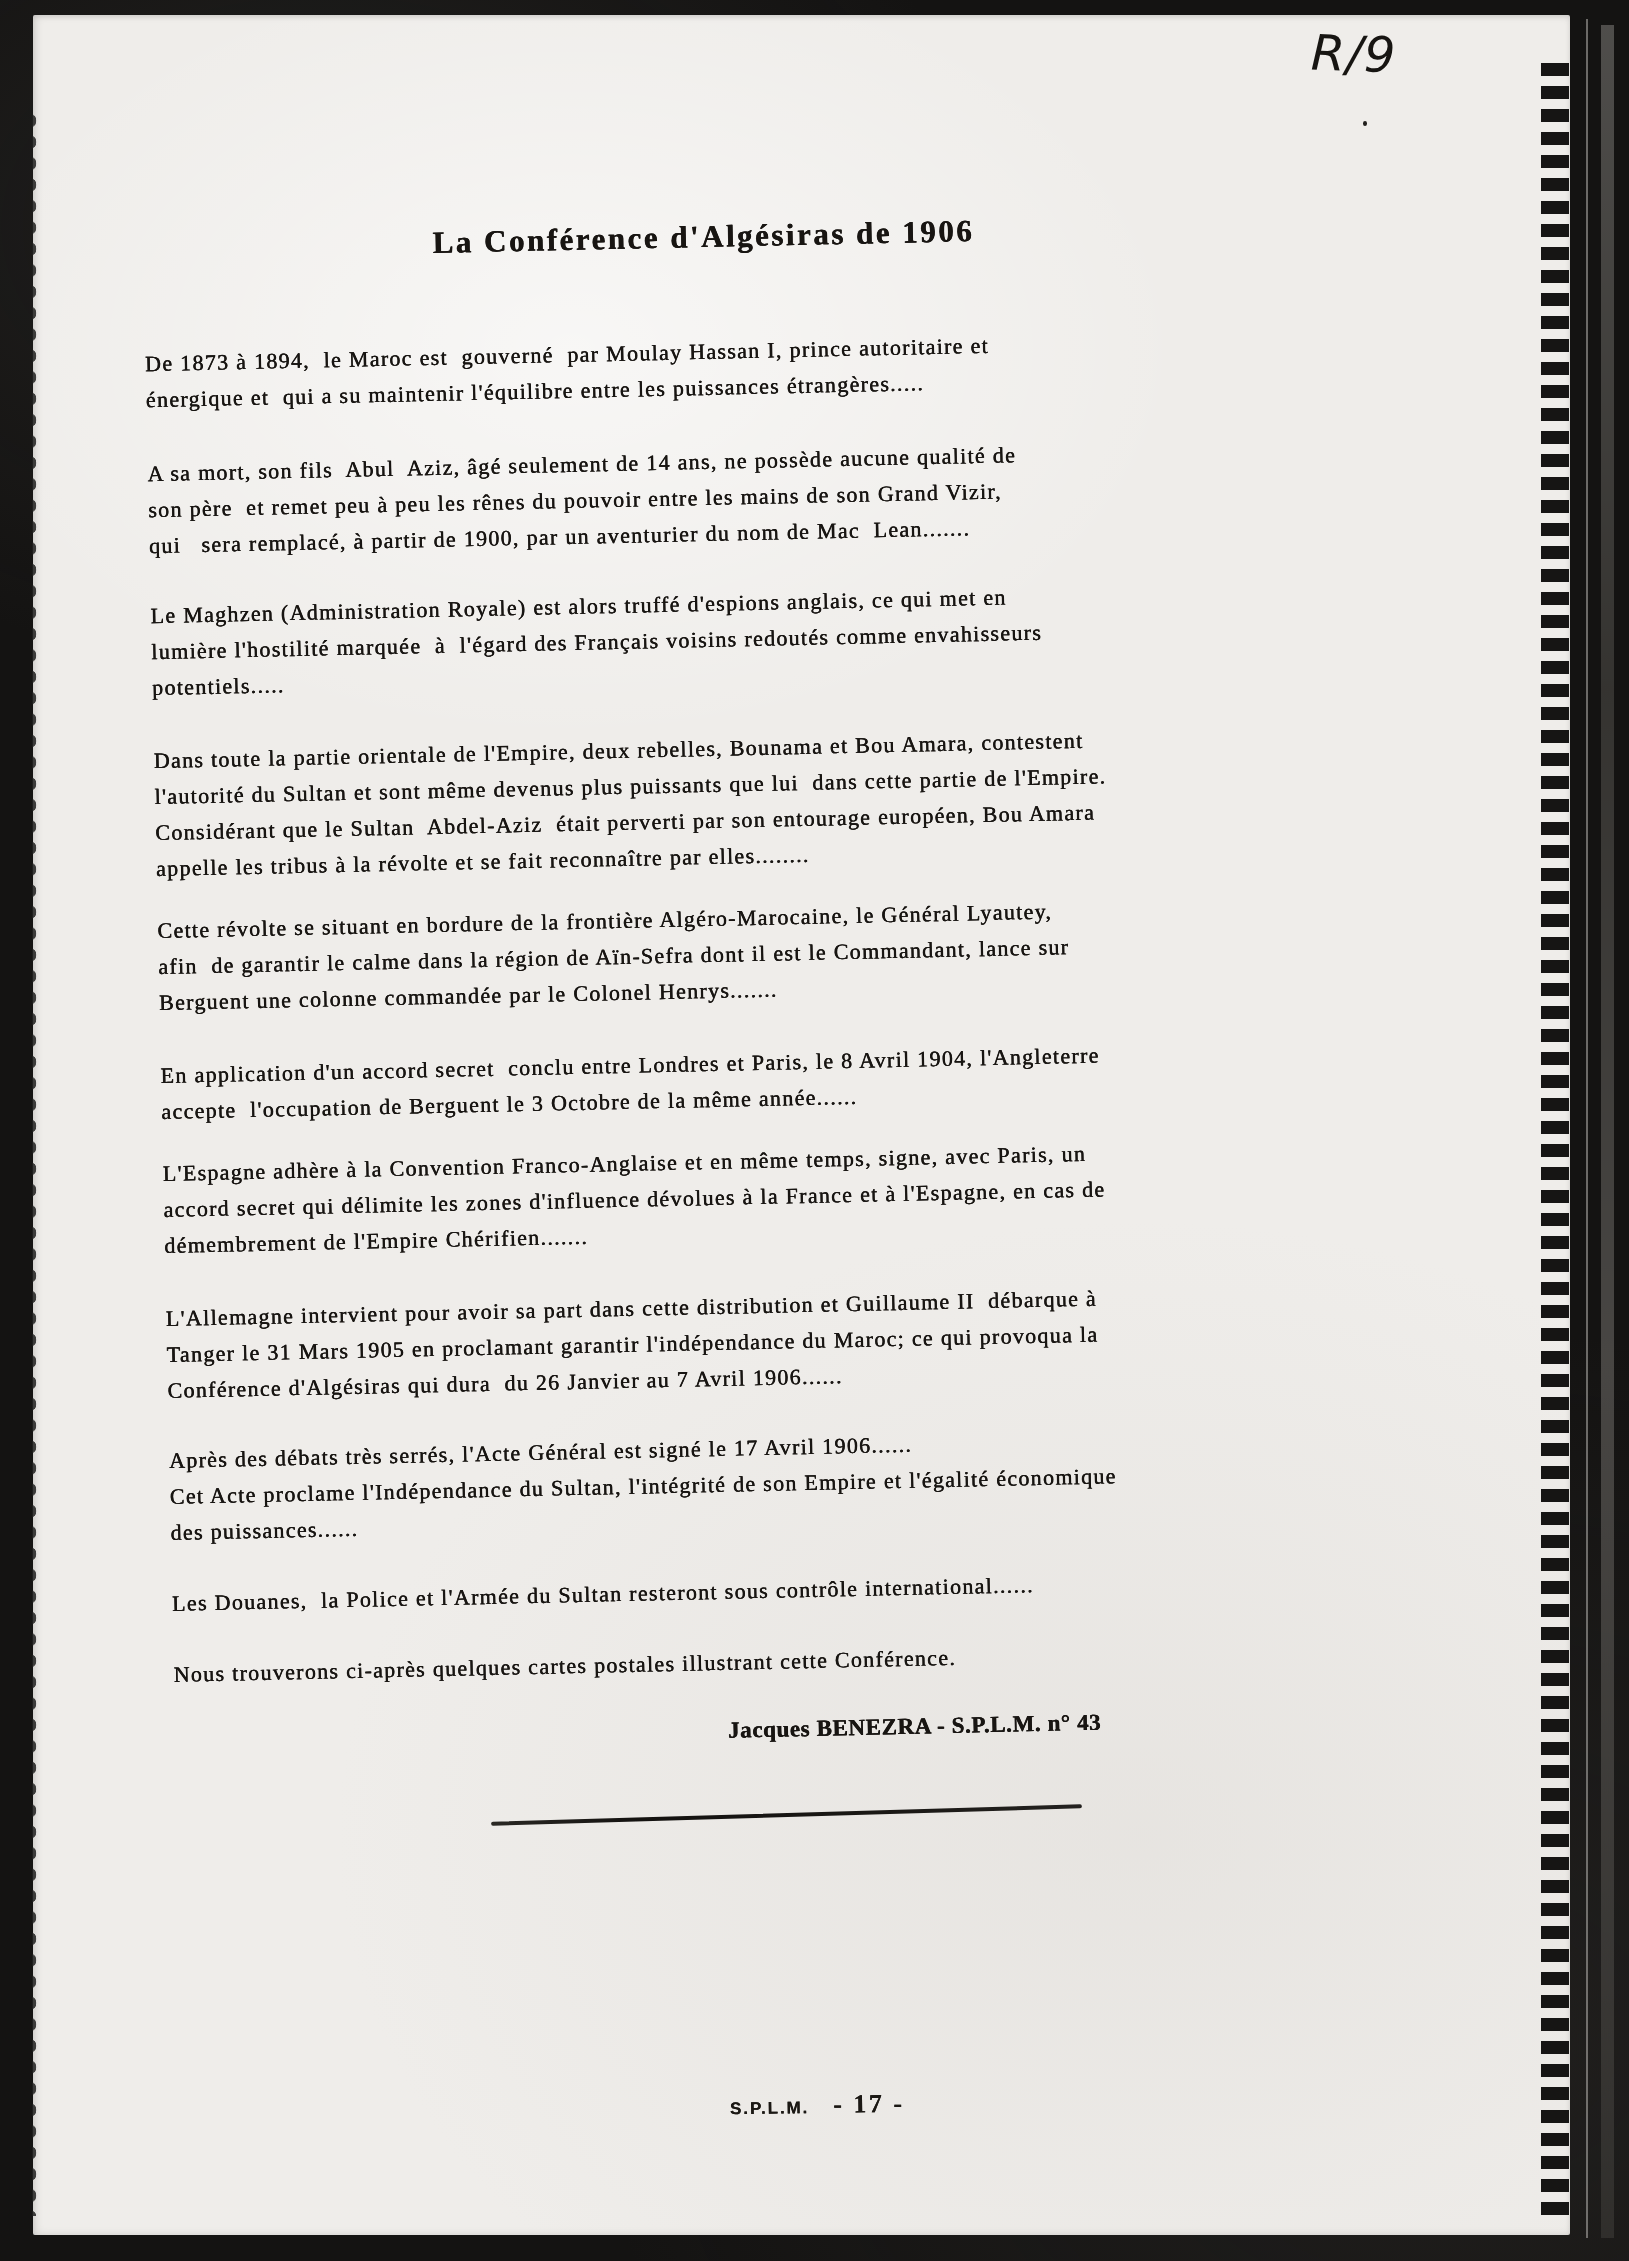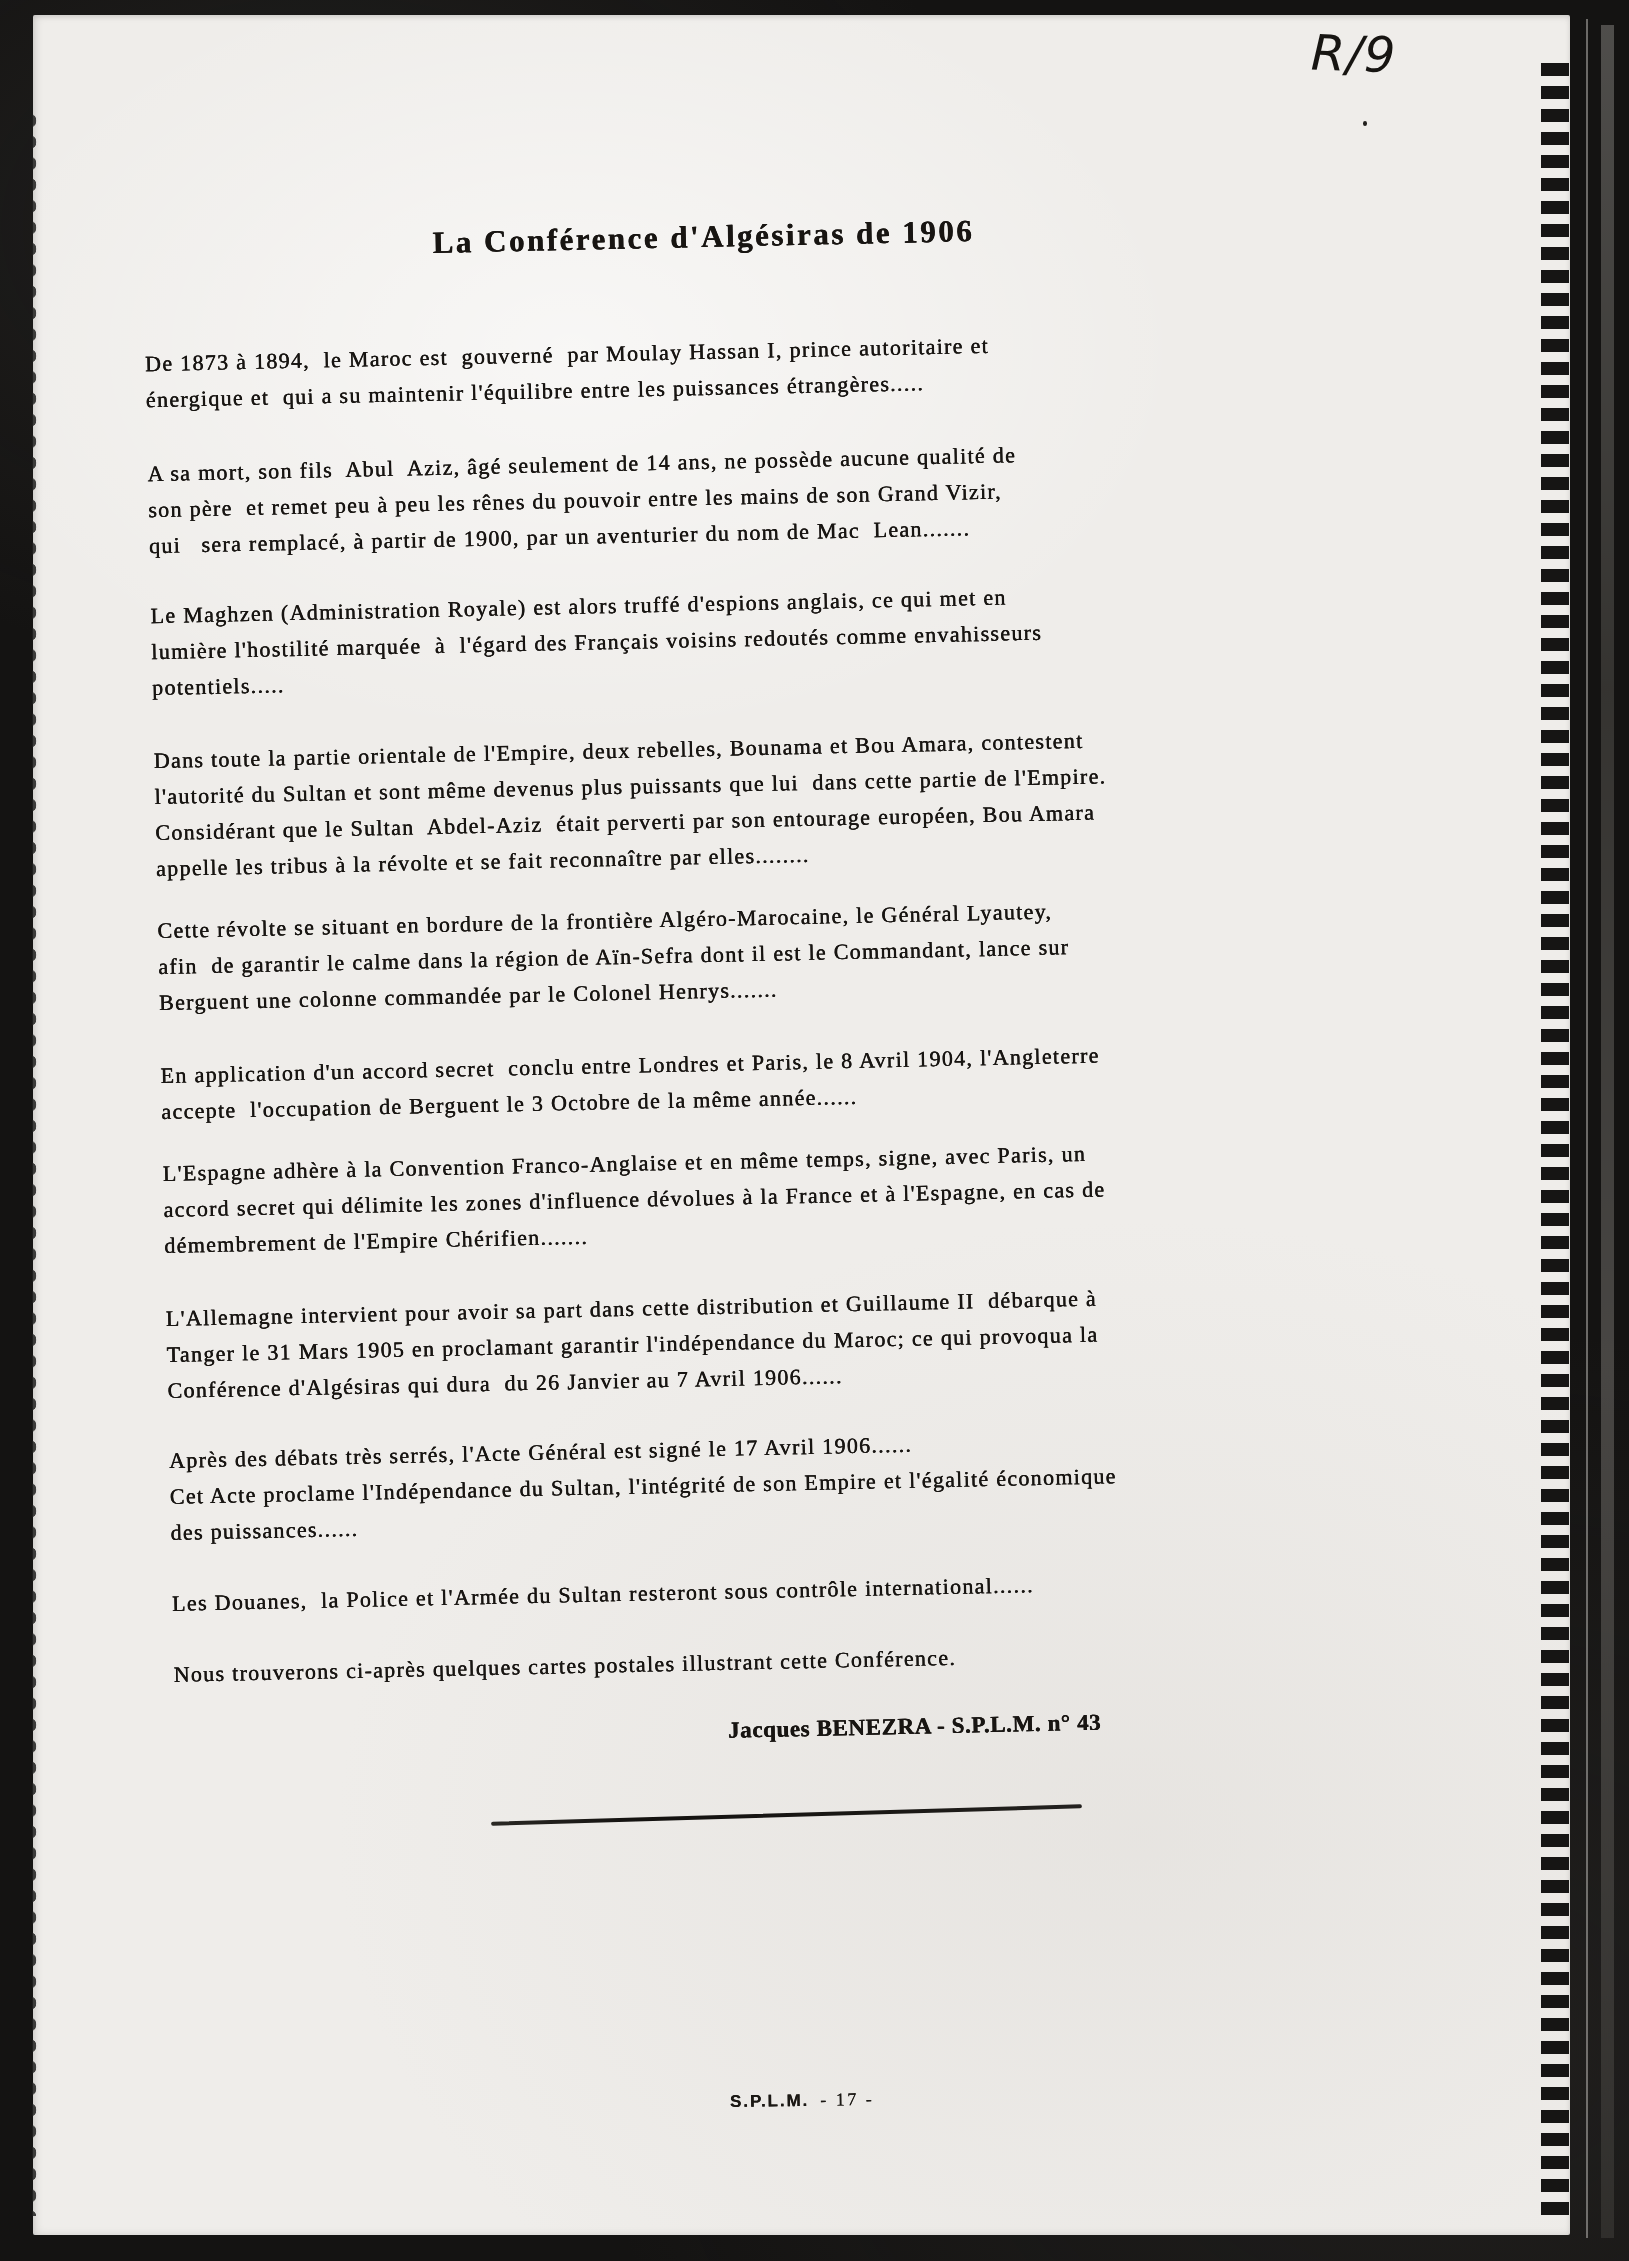--- a/index.html
+++ b/index.html
@@ -63,21 +63,21 @@
     transform:rotate(-1.7deg);
   }
   
   .footer{position:absolute;left:697px;top:2075px;transform:rotate(-.8deg);
     color:#1b1814;white-space:nowrap;}
   .footer-org{
     font-family:"Liberation Sans","DejaVu Sans",sans-serif;
     font-weight:bold;font-size:17px;letter-spacing:1.9px;
     text-shadow:0.2px 0 0 #1b1814;
   }
-  .footer-page{font-size:18px;font-weight:normal;letter-spacing:2.5px;margin-left:11px;
+  .footer-page{font-size:26px;font-weight:bold;letter-spacing:2.5px;margin-left:24px;
     text-shadow:0.2px 0 0 #1b1814;}
   
   .annotation{
     position:absolute;left:1278px;top:11.3px;
     font-family:"DejaVu Sans",sans-serif;font-style:italic;
     font-size:49px;letter-spacing:1.3px;color:#171512;transform:rotate(2deg);
   }
   .ink-dot{position:absolute;left:1330px;top:106px;width:4.4px;height:5px;border-radius:50%;background:#22201d;}
 </style>
 </head>

